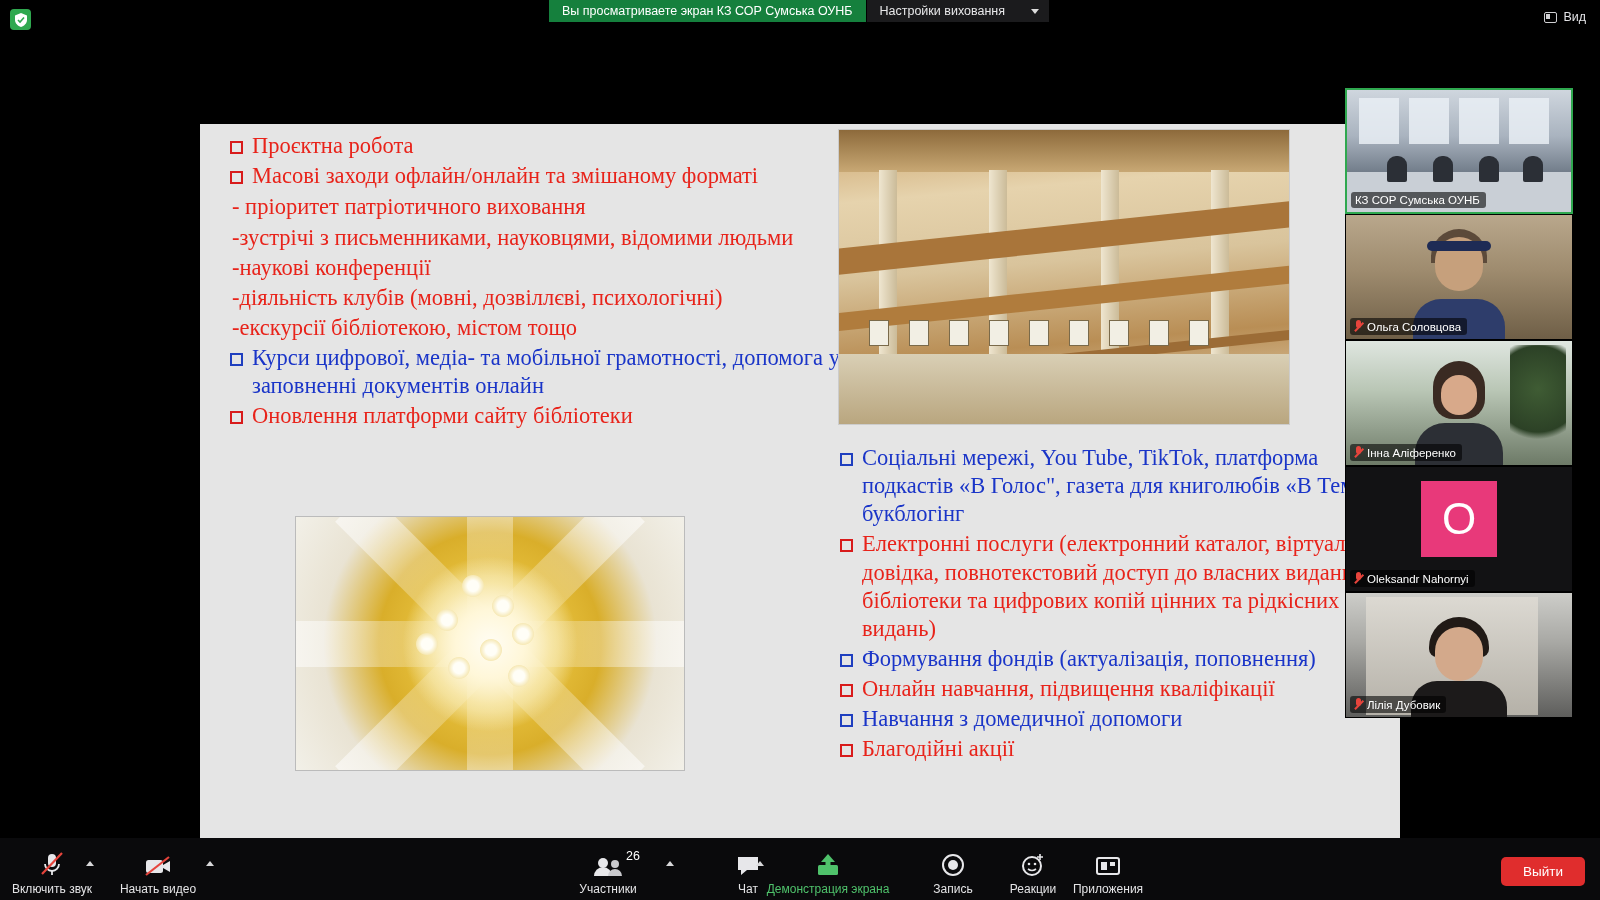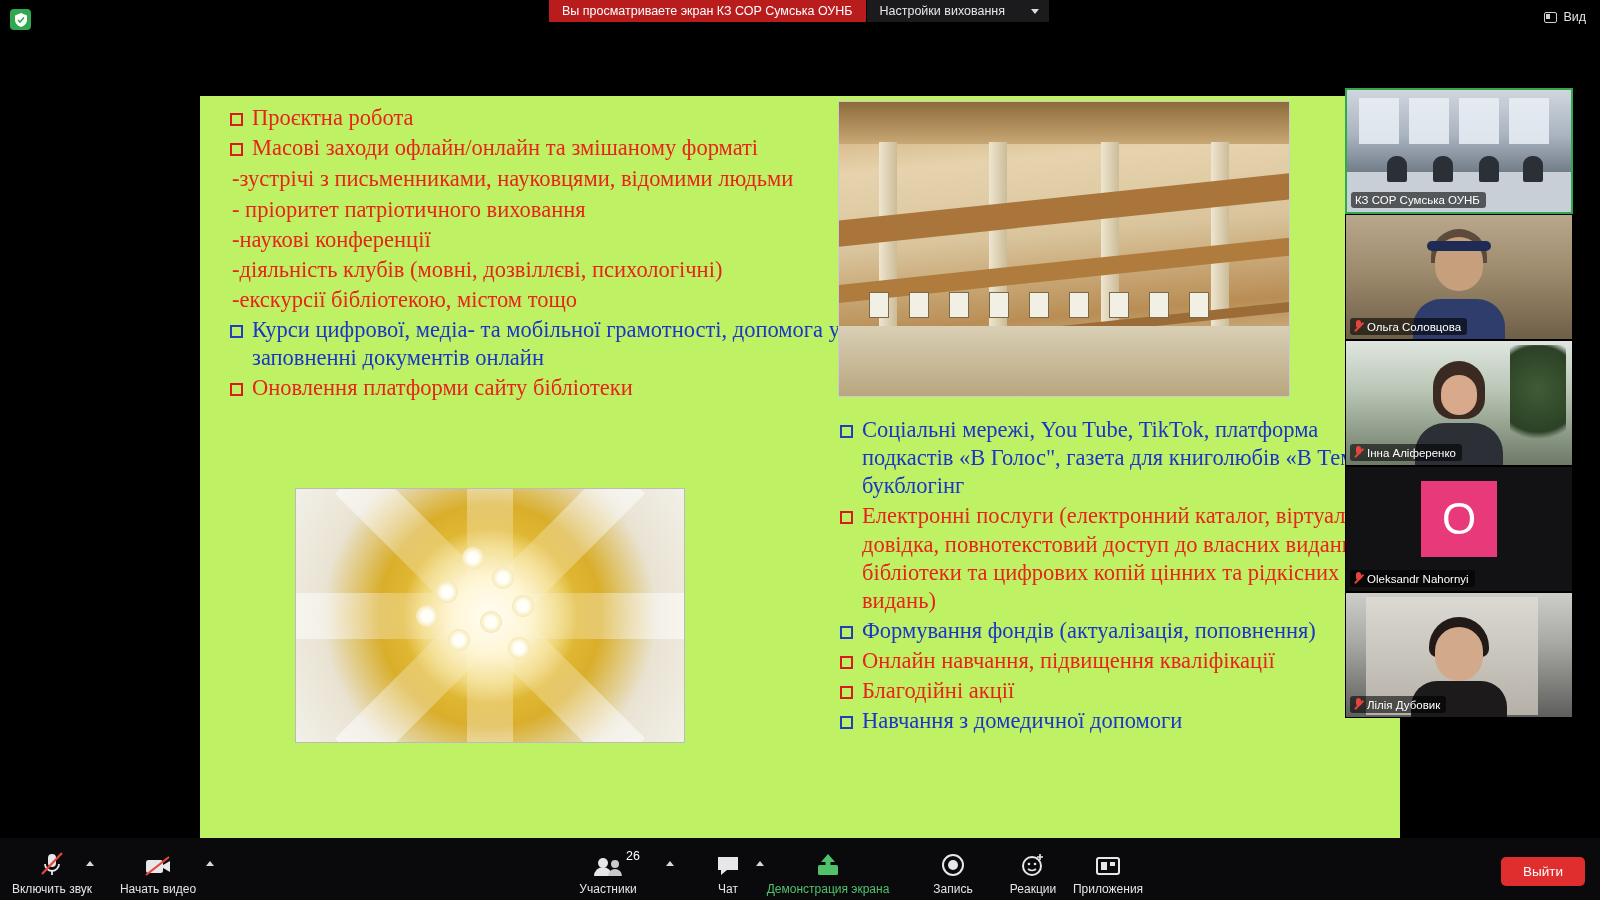--- a/index.html
+++ b/index.html
@@ -19,21 +19,21 @@
   
   .share-bar {
     position: absolute;
     top: 0; left: 549px;
     height: 22px;
     display: flex;
     align-items: stretch;
     z-index: 40;
   }
   .share-bar .share-label {
-    background: #b91c1c;
+    background: #15803d;
     color: #fff;
     font-size: 12.5px;
     padding: 0 13px;
     display: flex; align-items: center;
     white-space: nowrap;
   }
   .share-bar .share-settings {
     background: #1b1b1d;
     color: #e8e8ea;
     font-size: 12.5px;
@@ -86,23 +86,23 @@
 
   
   .stage {
     position: absolute;
     left: 200px; top: 0px;
     width: 1200px; height: 790px;
     background: #000;
   }
   .slide {
     position: absolute;
-    left: 0; top: 96px;
+    left: 0; top: 124px;
     width: 1200px; height: 744px;
-    background: #bef264;
+    background: #e5e5e5;
     overflow: hidden;
   }
 
   .slide-col-left {
     position: absolute;
     left: 30px; top: 8px;
     width: 620px;
   }
   .slide-col-right {
     position: absolute;
@@ -350,22 +350,22 @@
 
       <div class="slide-col-left">
         <div class="bullet-row">
           <span class="sq"></span>
           <span class="btxt">Проєктна робота</span>
         </div>
         <div class="bullet-row">
           <span class="sq"></span>
           <span class="btxt">Масові заходи офлайн/онлайн та змішаному форматі</span>
         </div>
+        <div class="plain">- пріоритет патріотичного виховання</div>
         <div class="plain">-зустрічі з письменниками, науковцями, відомими людьми</div>
-        <div class="plain">- пріоритет патріотичного виховання</div>
         <div class="plain">-наукові конференції</div>
         <div class="plain">-діяльність клубів (мовні, дозвіллєві, психологічні)</div>
         <div class="plain">-екскурсії бібліотекою, містом тощо</div>
         <div class="bullet-row">
           <span class="sq blue"></span>
           <span class="btxt blue">Курси цифрової, медіа- та мобільної грамотності, допомога у заповненні документів онлайн</span>
         </div>
         <div class="bullet-row">
           <span class="sq"></span>
           <span class="btxt">Оновлення платформи сайту бібліотеки</span>
@@ -383,26 +383,26 @@
         </div>
         <div class="bullet-row">
           <span class="sq blue"></span>
           <span class="btxt blue">Формування фондів (актуалізація, поповнення)</span>
         </div>
         <div class="bullet-row">
           <span class="sq"></span>
           <span class="btxt">Онлайн навчання, підвищення кваліфікації</span>
         </div>
         <div class="bullet-row">
+          <span class="sq blue"></span>
+          <span class="btxt blue">Навчання з домедичної допомоги</span>
+        </div>
+        <div class="bullet-row">
           <span class="sq"></span>
           <span class="btxt">Благодійні акції</span>
-        </div>
-        <div class="bullet-row">
-          <span class="sq blue"></span>
-          <span class="btxt blue">Навчання з домедичної допомоги</span>
         </div>
       </div>
 
       <div class="photo-stairs">
         <div class="band1"></div>
         <div class="pillar" style="left:40px;"></div>
         <div class="pillar" style="left:150px;"></div>
         <div class="pillar" style="left:262px;"></div>
         <div class="pillar" style="left:372px;"></div>
         <div class="rail"></div>
@@ -535,21 +535,21 @@
           <path d="M1 19 a9 9 0 0 1 18 0 Z" fill="#e7e7ea"></path>
           <circle cx="22" cy="7" r="4" fill="#c9c9cd"></circle>
           <path d="M15 19 a7 7 0 0 1 14 0 Z" fill="#c9c9cd"></path>
         </svg>
       </span>
       <span class="lbl">Участники</span>
       <span class="badge-count">26</span>
     </div>
     <div class="tb-caret" style="left:666px"></div>
 
-    <div class="tb-item" style="left:680px">
+    <div class="tb-item" style="left:700px">
       <span class="ico">
         <svg width="24" height="22" viewBox="0 0 24 22">
           <path d="M2 2 h20 v13 h-11 l-6 5 v-5 h-3 Z" fill="#e7e7ea"></path>
         </svg>
       </span>
       <span class="lbl">Чат</span>
     </div>
     <div class="tb-caret" style="left:756px"></div>
 
     <div class="tb-item green-label" style="left:780px">

